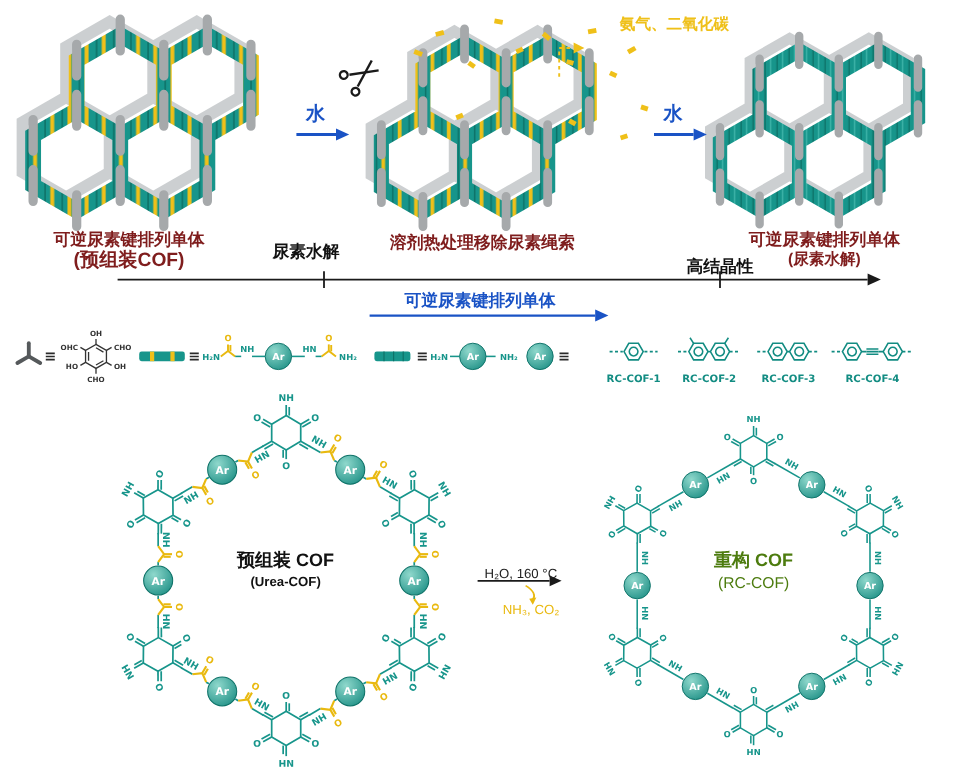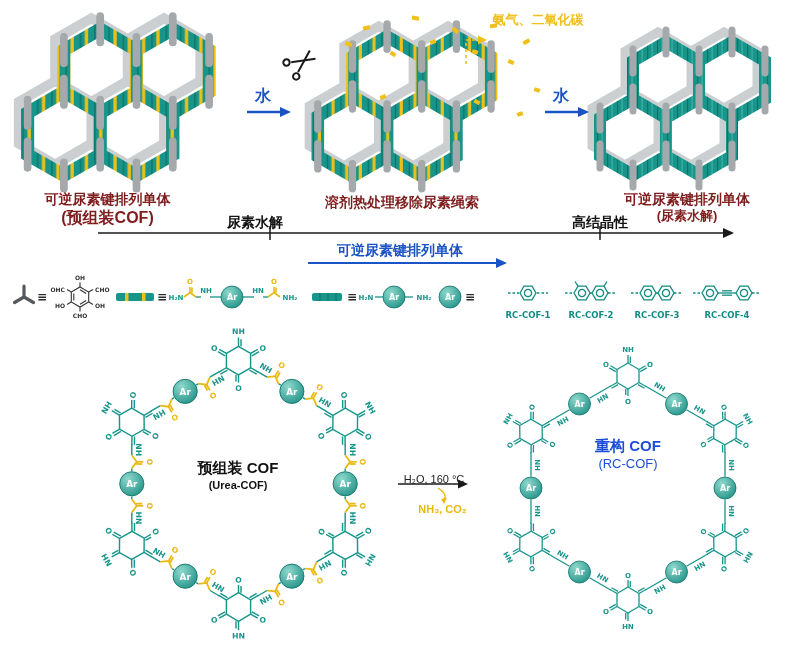--- a/index.html
+++ b/index.html
@@ -314,45 +314,45 @@
     <use href="#keto" transform="translate(88,102) rotate(300)"></use>
     <use href="#arS" transform="translate(233.5,74)"></use>
     <use href="#arS" transform="translate(282,158)"></use>
     <use href="#arS" transform="translate(233.5,242)"></use>
     <use href="#arS" transform="translate(136.5,242)"></use>
     <use href="#arS" transform="translate(88,158)"></use>
     <use href="#arS" transform="translate(136.5,74)"></use>
   </g>
 </svg>
 
-<div class="txt gold" style="left:468px;top:12px;width:140px;font-size:13px">氨气、二氧化碳</div>
+<div class="txt gold" style="left:492px;top:12px;width:140px;font-size:13px">氨气、二氧化碳</div>
 
 <div class="txt blue" style="left:248px;top:86px;width:30px;font-size:16px">水</div>
 <div class="txt blue" style="left:546px;top:86px;width:30px;font-size:16px">水</div>
 
 <div class="txt red" style="left:15px;top:190px;width:185px">
   <div>可逆尿素键排列单体</div>
   <div style="font-size:16px">(预组装COF)</div>
 </div>
 <div class="txt red" style="left:292px;top:193px;width:220px">溶剂热处理移除尿素绳索</div>
 <div class="txt red" style="left:592px;top:190px;width:190px">
   <div>可逆尿素键排列单体</div>
   <div style="font-size:13px">(尿素水解)</div>
 </div>
 
-<div class="txt blk" style="left:205px;top:213px;width:100px;font-size:14px">尿素水解</div>
+<div class="txt blk" style="left:205px;top:200px;width:100px;font-size:14px">尿素水解</div>
 <div class="txt blk" style="left:550px;top:213px;width:100px;font-size:14px">高结晶性</div>
 <div class="txt blue" style="left:310px;top:241px;width:180px;font-size:14px">可逆尿素键排列单体</div>
 
 <div class="txt" style="left:158px;top:458px;width:160px;color:#111">
   <div style="font-size:15px;font-weight:700">预组装 COF</div>
   <div style="font-size:11px;font-weight:700">(Urea-COF)</div>
 </div>
 
 <div class="txt" style="left:388px;top:472px;width:92px;font-size:11px;color:#222">H₂O, 160 °C</div>
-<div class="txt" style="left:400px;top:502px;width:85px;font-size:11px;color:#e9b90f;font-weight:700">NH₃, CO₂</div>
-
-<div class="txt" style="left:548px;top:436px;width:160px;color:#1d4ed8">
+<div class="txt" style="left:400px;top:502px;width:85px;font-size:11px;color:#e9b90f;font-weight:400">NH₃, CO₂</div>
+
+<div class="txt" style="left:548px;top:458px;width:160px;color:#4d7c0f">
   <div style="font-size:15px;font-weight:700">重构 COF</div>
   <div style="font-size:13px;font-weight:400">(RC-COF)</div>
 </div>
 
 </div>
 
 </body></html>

